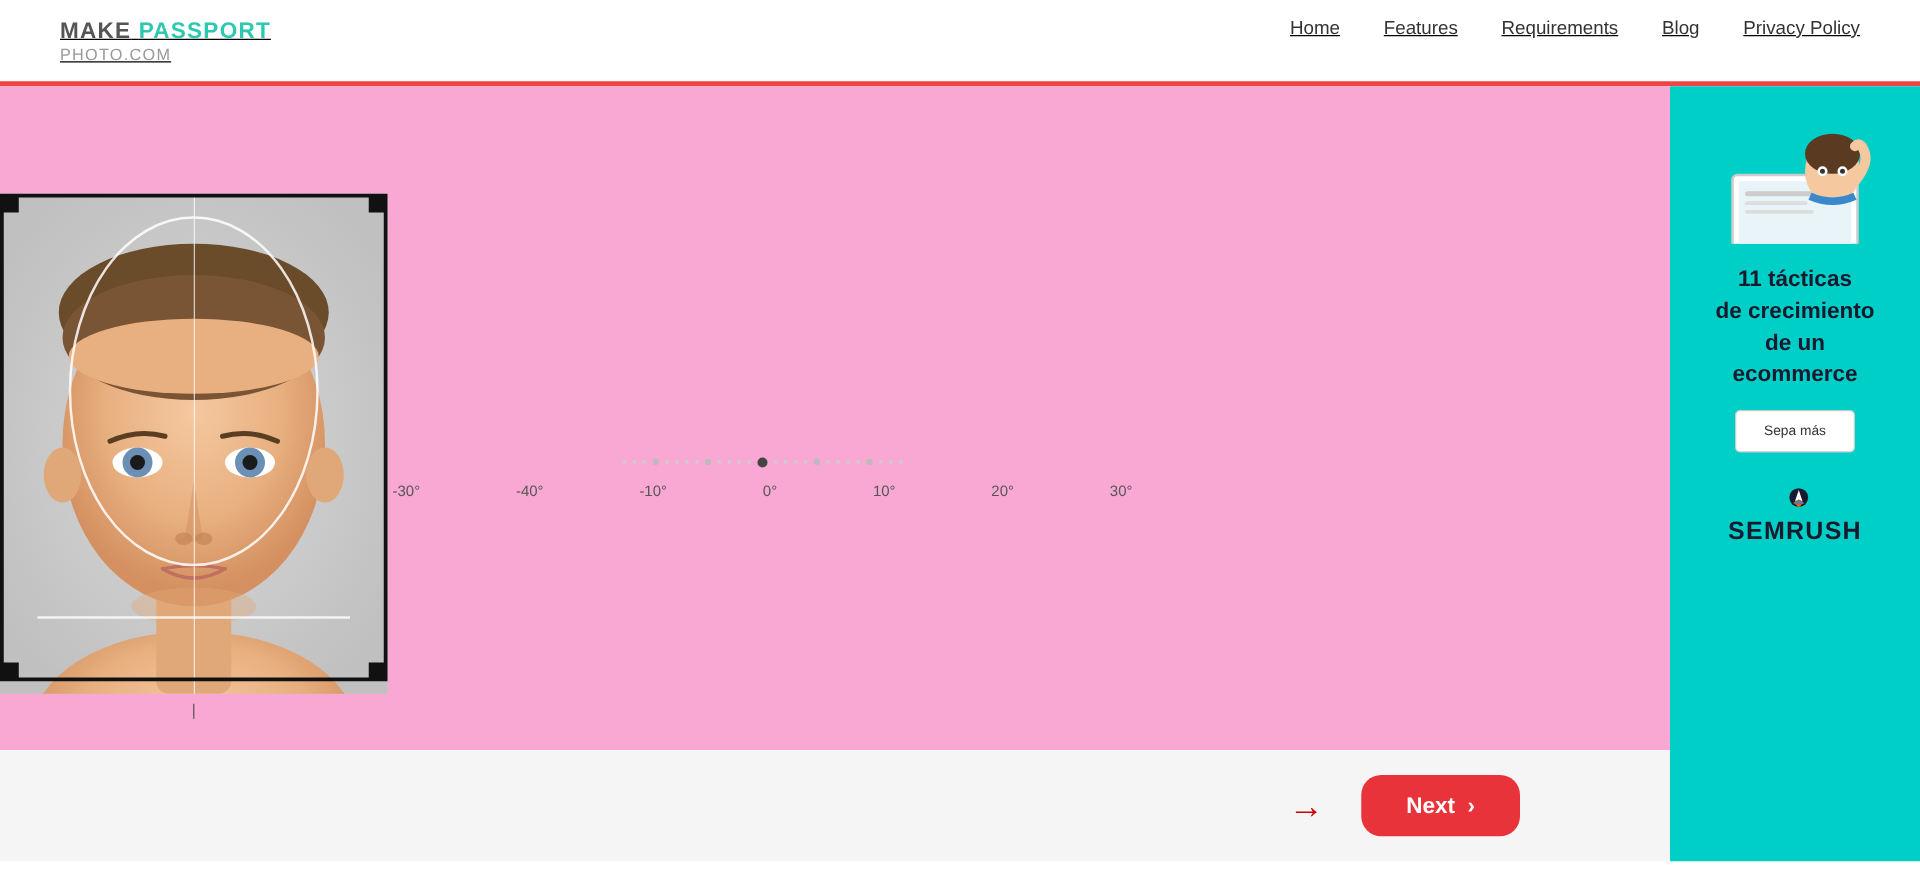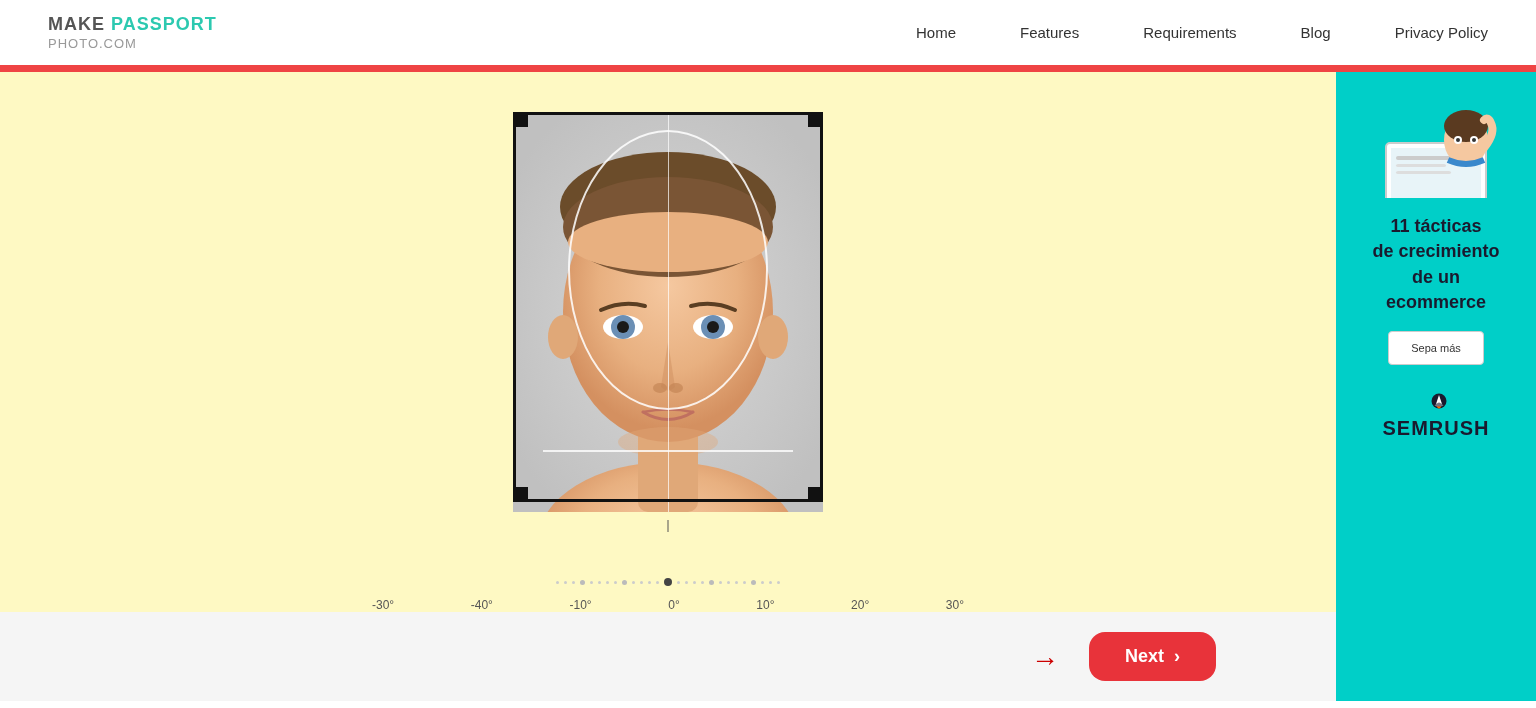--- a/index.html
+++ b/index.html
@@ -1,25 +1,26 @@
 <!DOCTYPE html>
 <html><head>
   <meta charset="utf-8">
   <style>
     * { margin: 0; padding: 0; box-sizing: border-box; }
     body { font-family: Arial, sans-serif; background: #fff; width: 1536px; min-height: 708px; overflow-x: hidden; }
 
     
     .header {
       display: flex;
-      align-items: center;
+      align-items: flex-start;
       justify-content: space-between;
       padding: 14px 48px;
-      border-bottom: 7px solid #ef4444;
+      border-bottom: 4px solid #ef4444;
       background: #fff;
+      text-decoration: underline;
     }
     .logo-wrap {
       display: flex;
       flex-direction: column;
       line-height: 1.2;
     }
     .logo-top {
       font-size: 18px;
       font-weight: 700;
       letter-spacing: 1px;
@@ -27,41 +28,40 @@
     .logo-make { color: #555; }
     .logo-passport { color: #2cc9b0; }
     .logo-bottom {
       font-size: 13px;
       color: #999;
       letter-spacing: 1px;
       font-weight: 400;
     }
     .nav {
       display: flex;
-      gap: 64px;
+      gap: 35px;
     }
     .nav a {
       text-decoration: none;
       color: #333;
       font-size: 15px;
     }
 
     
     .main-wrap {
       display: flex;
       width: 100%;
       min-height: 620px;
     }
 
     
     .editor-area {
       flex: 1;
-      background: #fef9c3;
-      display: flex;
-      flex-direction: column;
+      background: #f9a8d4;
+      display: flex;
       align-items: center;
       justify-content: flex-start;
       padding: 30px 0 0 0;
       position: relative;
     }
 
     
     .photo-container {
       position: relative;
       width: 310px;

